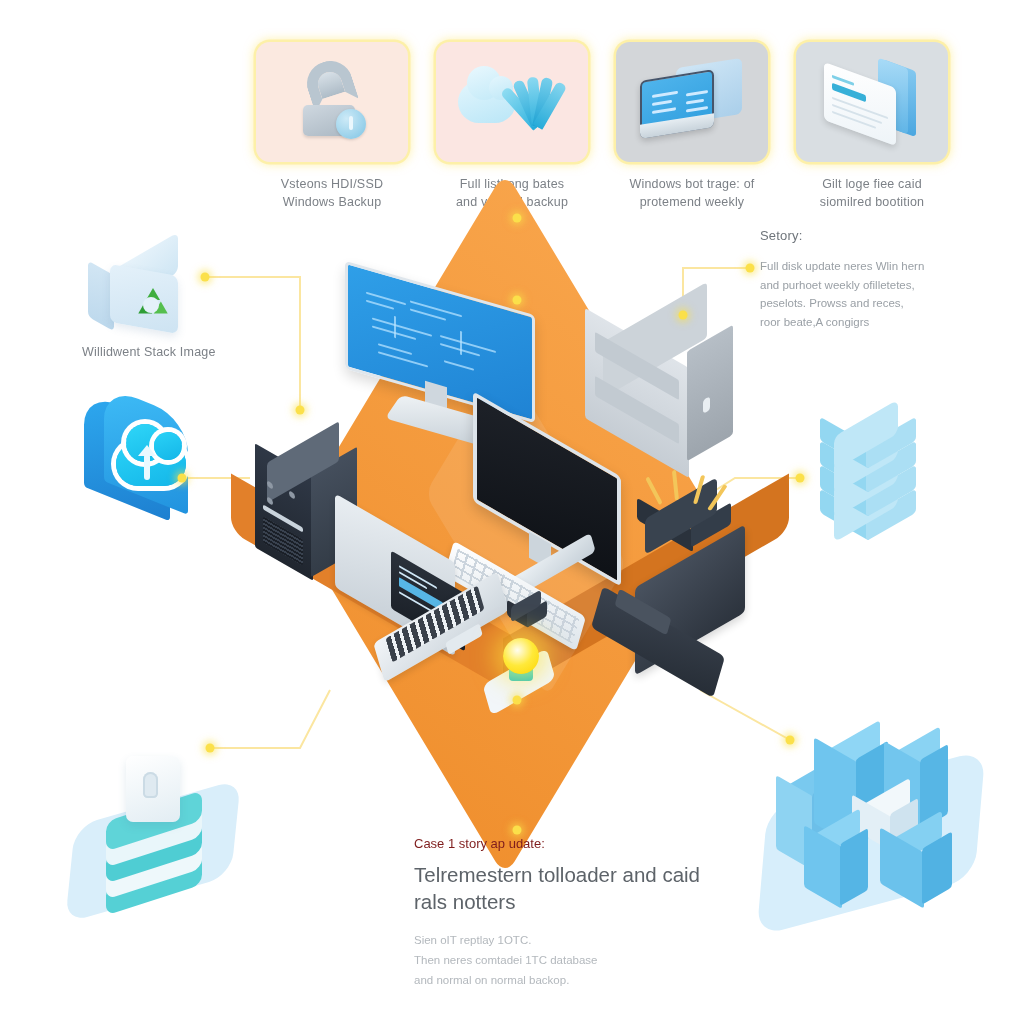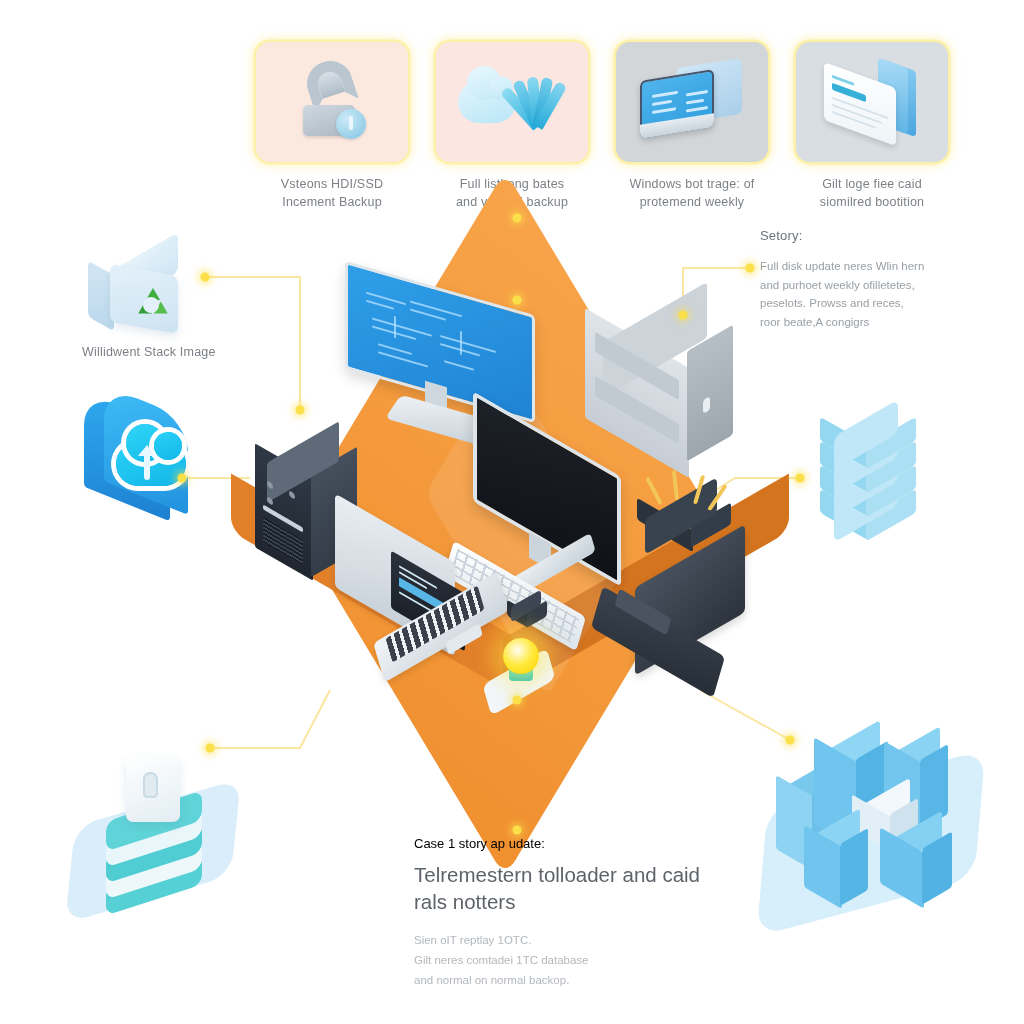--- a/index.html
+++ b/index.html
@@ -124,21 +124,21 @@
   
   .side-label { position:absolute; font-size:12.5px; color:#7c8187; letter-spacing:.2px; }
 
   
   .right-note { position:absolute; left:760px; top:228px; width:215px; }
   .rn-head { font-size:13px; color:#6f757b; margin-bottom:14px; letter-spacing:.2px; }
   .rn-body { font-size:11.5px; line-height:1.62; color:#9aa0a6; }
 
   
   .bottom-note { position:absolute; left:414px; top:836px; width:300px; }
-  .bn-kicker { font-size:13px; color:#000000; margin-bottom:10px; }
+  .bn-kicker { font-size:13px; color:#7f1d1d; margin-bottom:10px; }
   .bn-title { font-size:20.5px; line-height:1.32; color:#5d6369; font-weight:400; margin-bottom:16px; }
   .bn-body { font-size:11.5px; line-height:1.72; color:#b3b8bd; }
 
   
   .conn { position:absolute; inset:0; pointer-events:none; }
   .dot {
     position:absolute; width:9px; height:9px; border-radius:50%;
     background:#fbe04a; box-shadow:0 0 7px 3px rgba(250,224,74,.55);
     transform:translate(-50%,-50%);
   }
@@ -468,21 +468,21 @@
     <div class="card c1">
       <div class="card-tile tile-peach">
         <div class="lock-wrap">
           <div class="lock-shackle"></div>
           <div class="lock-body"></div>
           <div class="lock-knob"></div>
         </div>
       </div>
       <div class="card-cap">
           <div>Vsteons HDI/SSD</div>
-          <div>Incement Backup</div>
+          <div>Windows Backup</div>
         </div>
     </div>
 
     <div class="card c2">
       <div class="card-tile tile-peach2">
         <div class="cf">
           <div class="cf-cloud"></div>
           <div class="fan">
               <i></i>
               <i></i>
@@ -735,18 +735,18 @@
   <div class="dot" style="left:210px; top:748px;"></div>
   <div class="dot" style="left:517px; top:700px;"></div>
   <div class="dot" style="left:517px; top:830px;"></div>
   <div class="dot" style="left:790px; top:740px;"></div>
 
   <div class="bottom-note">
     <div class="bn-kicker">Case 1 story ap udate:</div>
     <div class="bn-title">Telremestern tolloader and caid rals notters</div>
     <div class="bn-body">
       <div>Sien oIT reptlay 1OTC.</div>
-      <div>Gilt neres comtadei 1TC database</div>
+      <div>Then neres comtadei 1TC database</div>
       <div>and normal on normal backop.</div>
     </div>
   </div>
 
 </div>
 
 </body></html>

